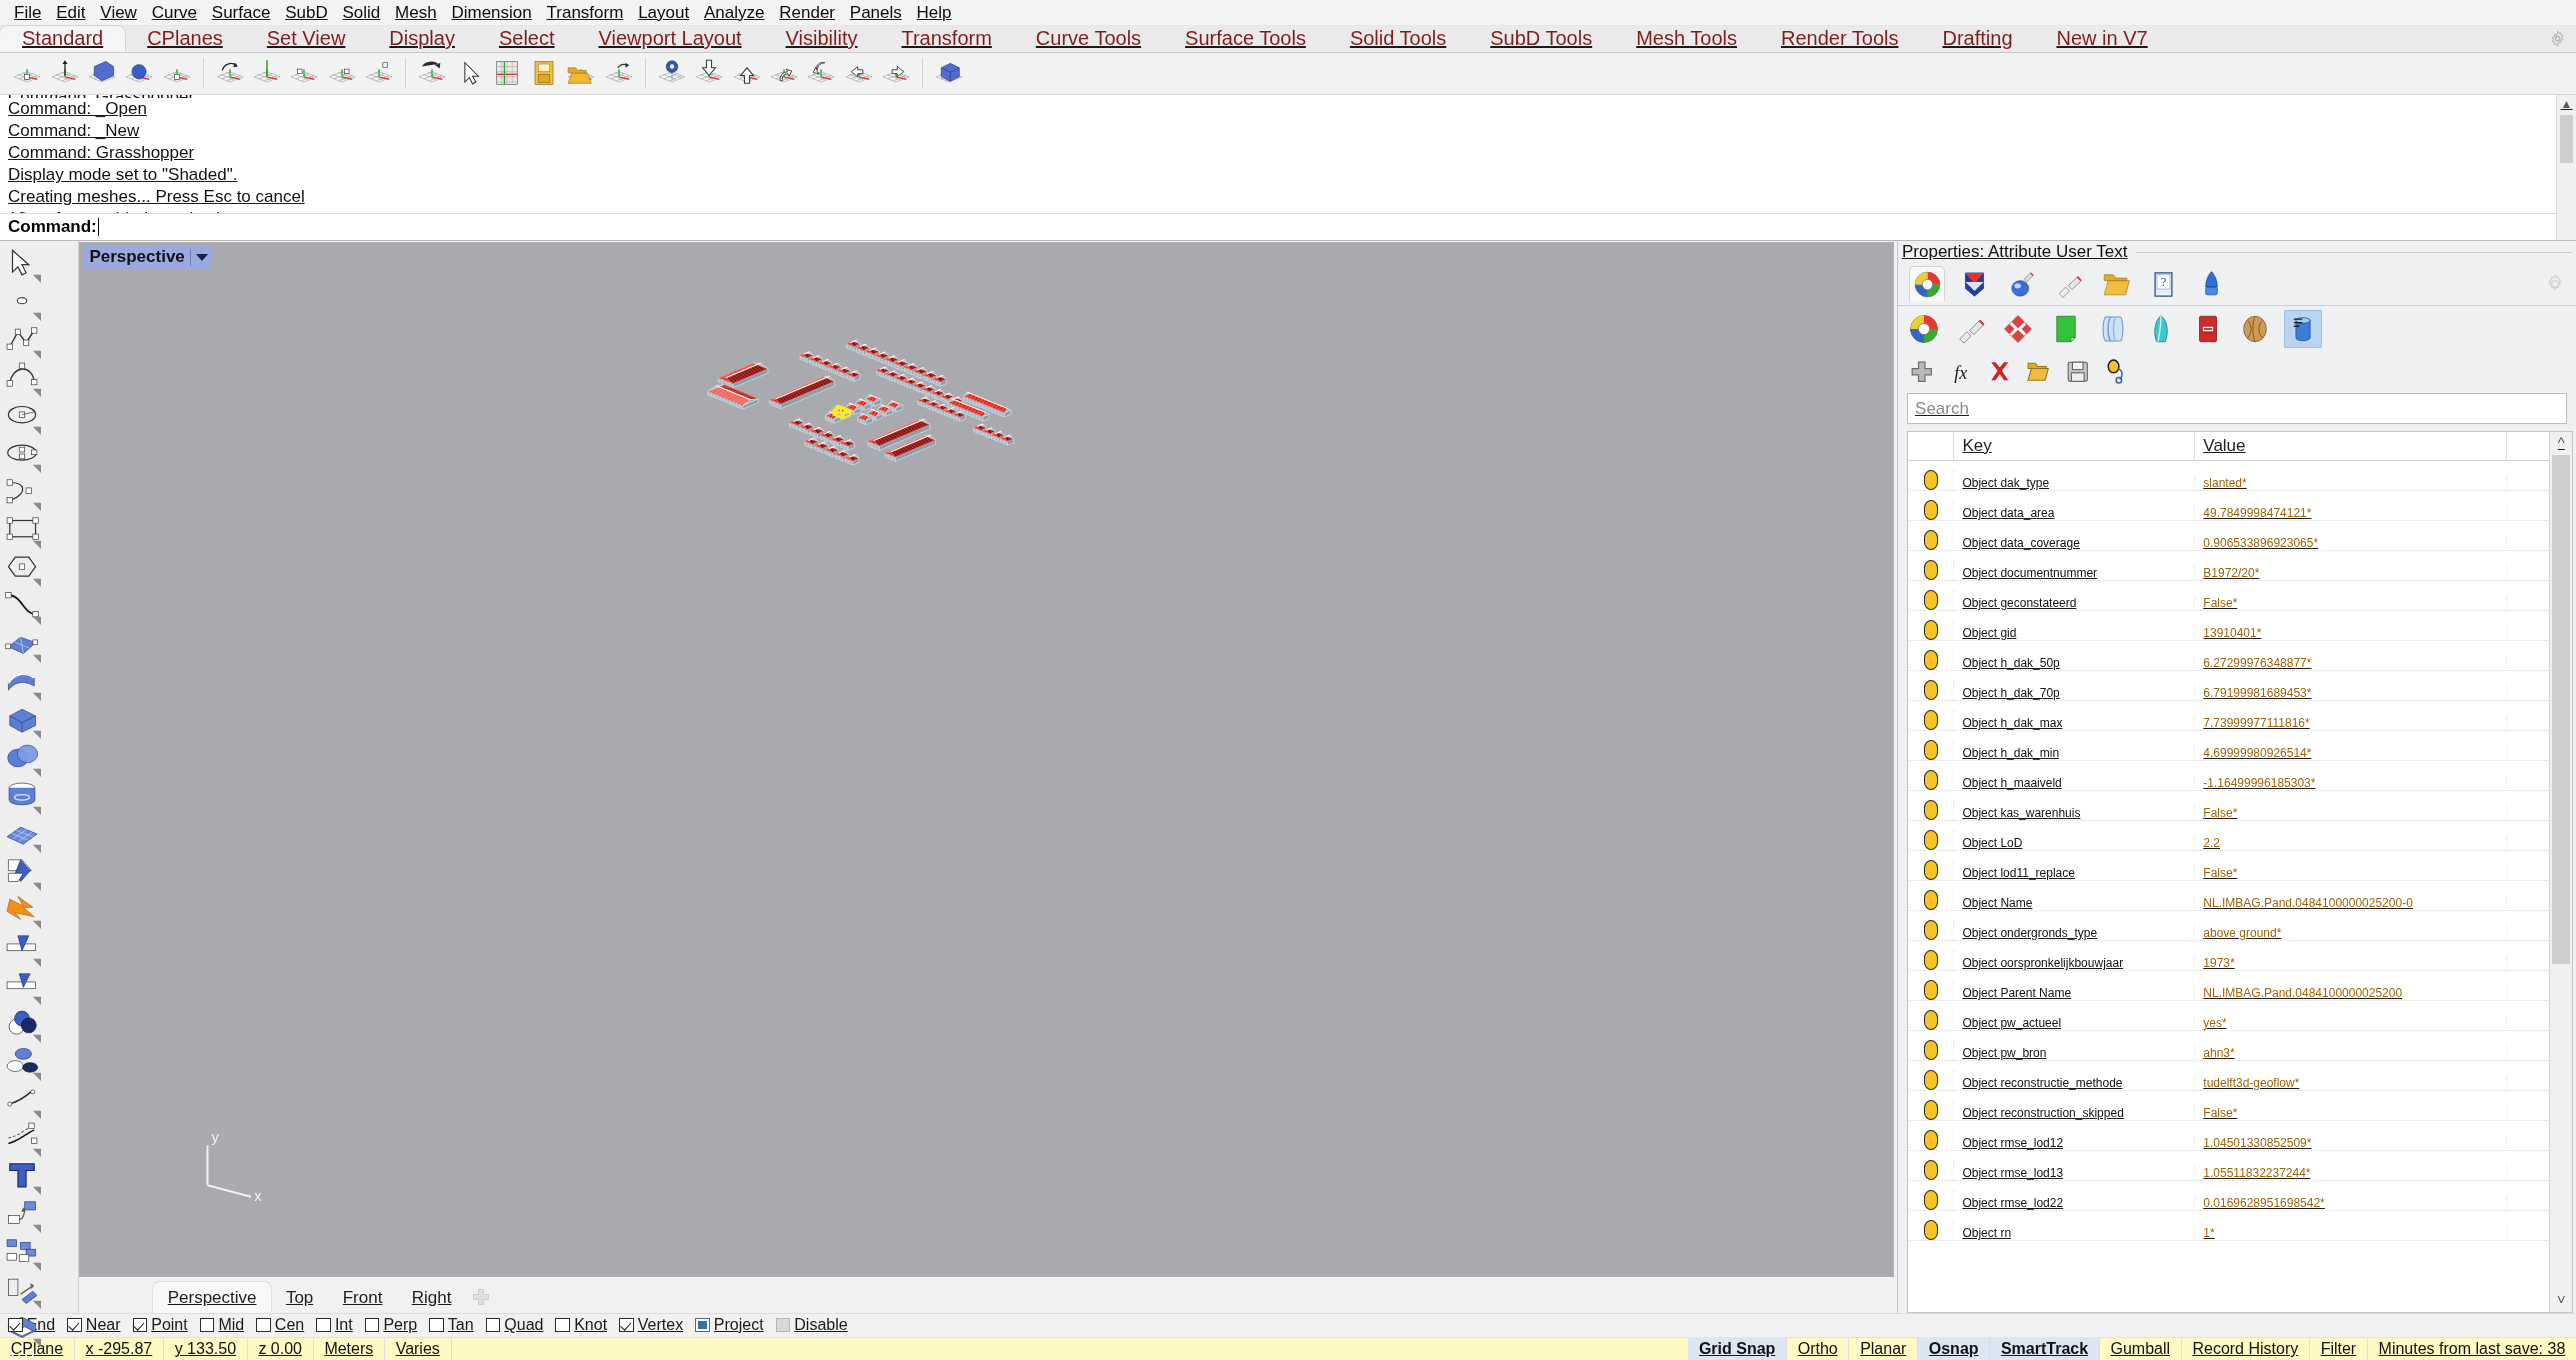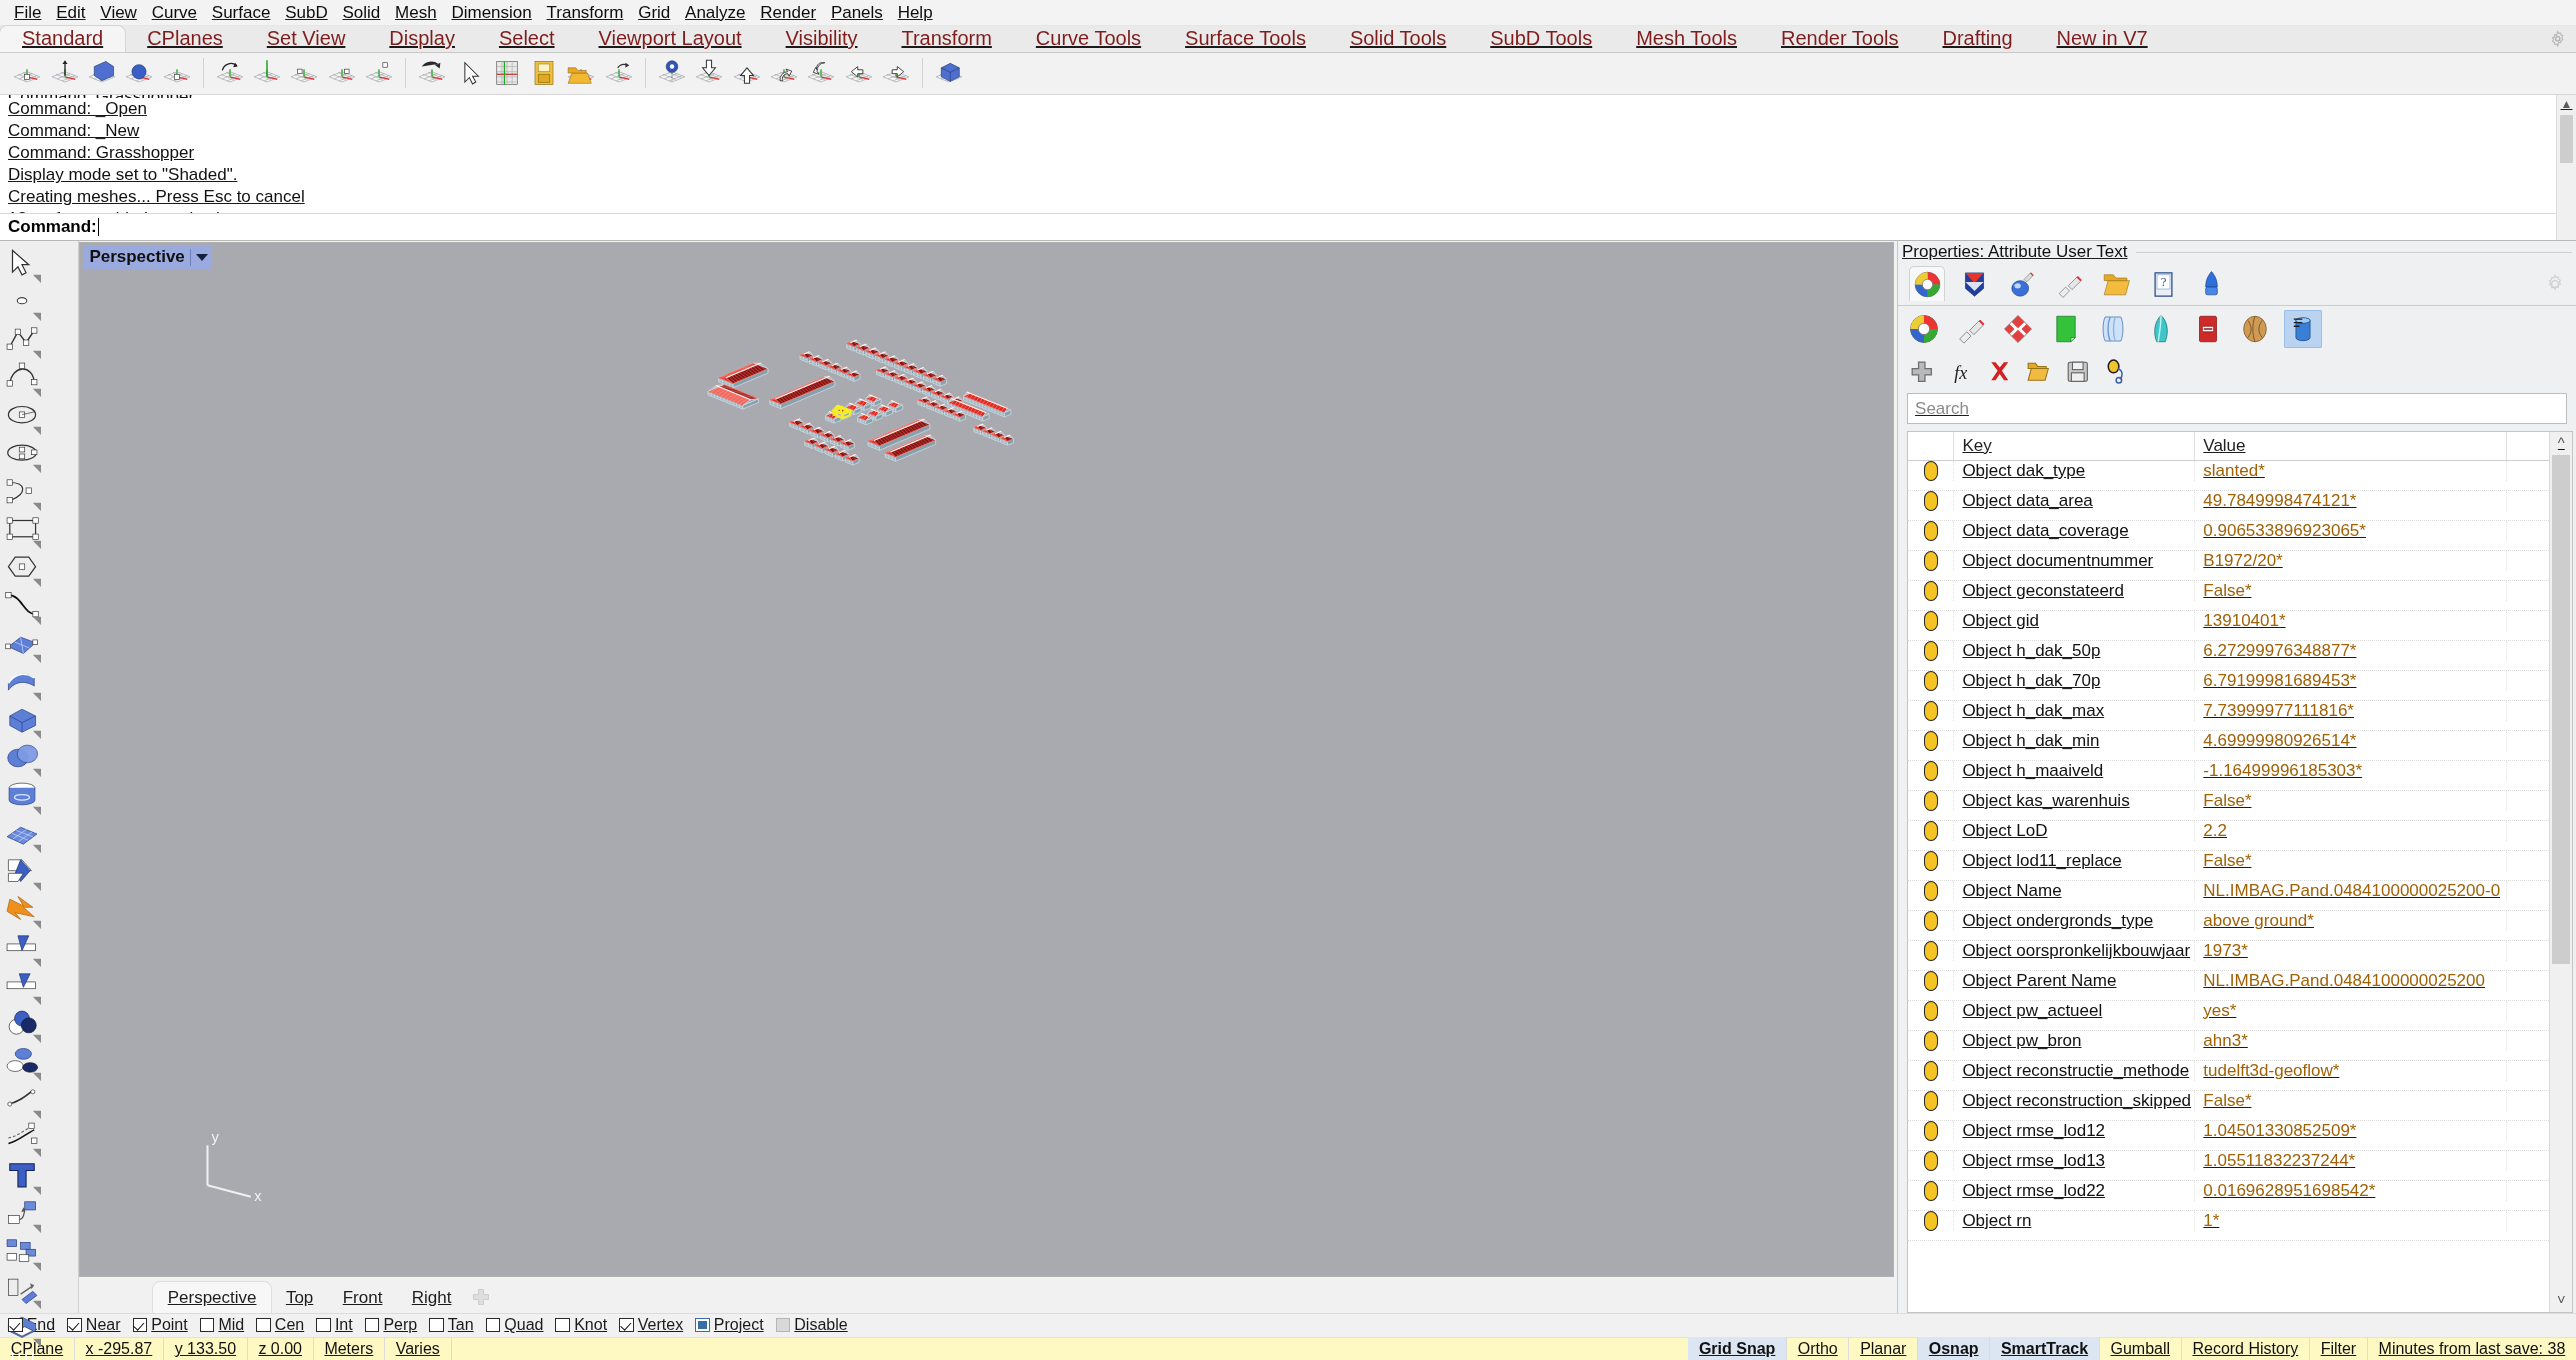--- a/index.html
+++ b/index.html
@@ -139,21 +139,21 @@
   }
   .tablewrap { flex:1; min-height:0; display:flex; background:#fff; margin:4px 2.7px 0 9.4px; border:0.7px solid #c4c4c4;}
   .ktable { flex:1; min-width:0; display:flex; flex-direction:column; overflow:hidden;}
   .kthead { height:29.5px; flex:0 0 29.5px; display:flex; border-bottom:0.7px solid #cfcfcf; background:#fff; font-size:17px;}
   .kthead .hc { display:flex; align-items:center; padding-left:8px; color:#222;}
   .hc.k { width:46px; flex:0 0 46px; border-right:0.7px solid #dedede; padding-left:0;}
   .hc.key { flex:1; border-right:0.7px solid #dedede;}
   .hc.val { width:312px; flex:0 0 312px; border-right:0.7px solid #dedede;}
   .hc.end { width:42px; flex:0 0 42px;}
   .ktbody { flex:1; overflow:hidden; }
-  .krow { height:30px; display:flex; align-items:flex-start; border-bottom:0.7px dotted #dcdcdc; font-size:17px;}
+  .krow { height:30px; display:flex; align-items:flex-end; border-bottom:0.7px dotted #dcdcdc; font-size:12px;}
   .krow .cdot { width:46px; flex:0 0 46px; display:flex; align-items:center; justify-content:center; border-right:0.7px dotted #e4e4e4;}
   .krow .ckey { flex:1; padding-left:8px; color:#111; white-space:nowrap; overflow:hidden; border-right:0.7px dotted #e4e4e4;}
   .krow .cval { width:312px; flex:0 0 312px; padding-left:8px; color:#a16207; white-space:nowrap; overflow:hidden; border-right:0.7px dotted #e4e4e4;}
   .krow .cend { width:42px; flex:0 0 42px;}
   .dot { width:14.7px; height:20px; border-radius:50%/40%; background:#f5c324; border:1.3px solid #23262b;}
   .vscroll { width:23px; flex:0 0 23px; background:#f0f0f0; border-left:0.7px solid #d8d8d8; position:relative;}
   .vscroll .sarr { height:23px; display:flex; align-items:center; justify-content:center; color:#555; font-size:14.7px;}
   .vscroll .sarr.bot { position:absolute; bottom:0; left:0; right:0;}
   .vscroll .sthumb { position:absolute; left:2px; right:2px; top:23px; height:509px; background:#cdcdcd;}
 
@@ -186,21 +186,21 @@
       <div class="mi">File</div>
       <div class="mi">Edit</div>
       <div class="mi">View</div>
       <div class="mi">Curve</div>
       <div class="mi">Surface</div>
       <div class="mi">SubD</div>
       <div class="mi">Solid</div>
       <div class="mi">Mesh</div>
       <div class="mi">Dimension</div>
       <div class="mi">Transform</div>
-      <div class="mi">Grid</div>
+      <div class="mi">Layout</div>
       <div class="mi">Analyze</div>
       <div class="mi">Render</div>
       <div class="mi">Panels</div>
       <div class="mi">Help</div>
     </div>
 
   <div class="tabrow" id="tabrow">
     <div class="tab active">Standard</div>
       <div class="tab">CPlanes</div>
       <div class="tab">Set View</div>

